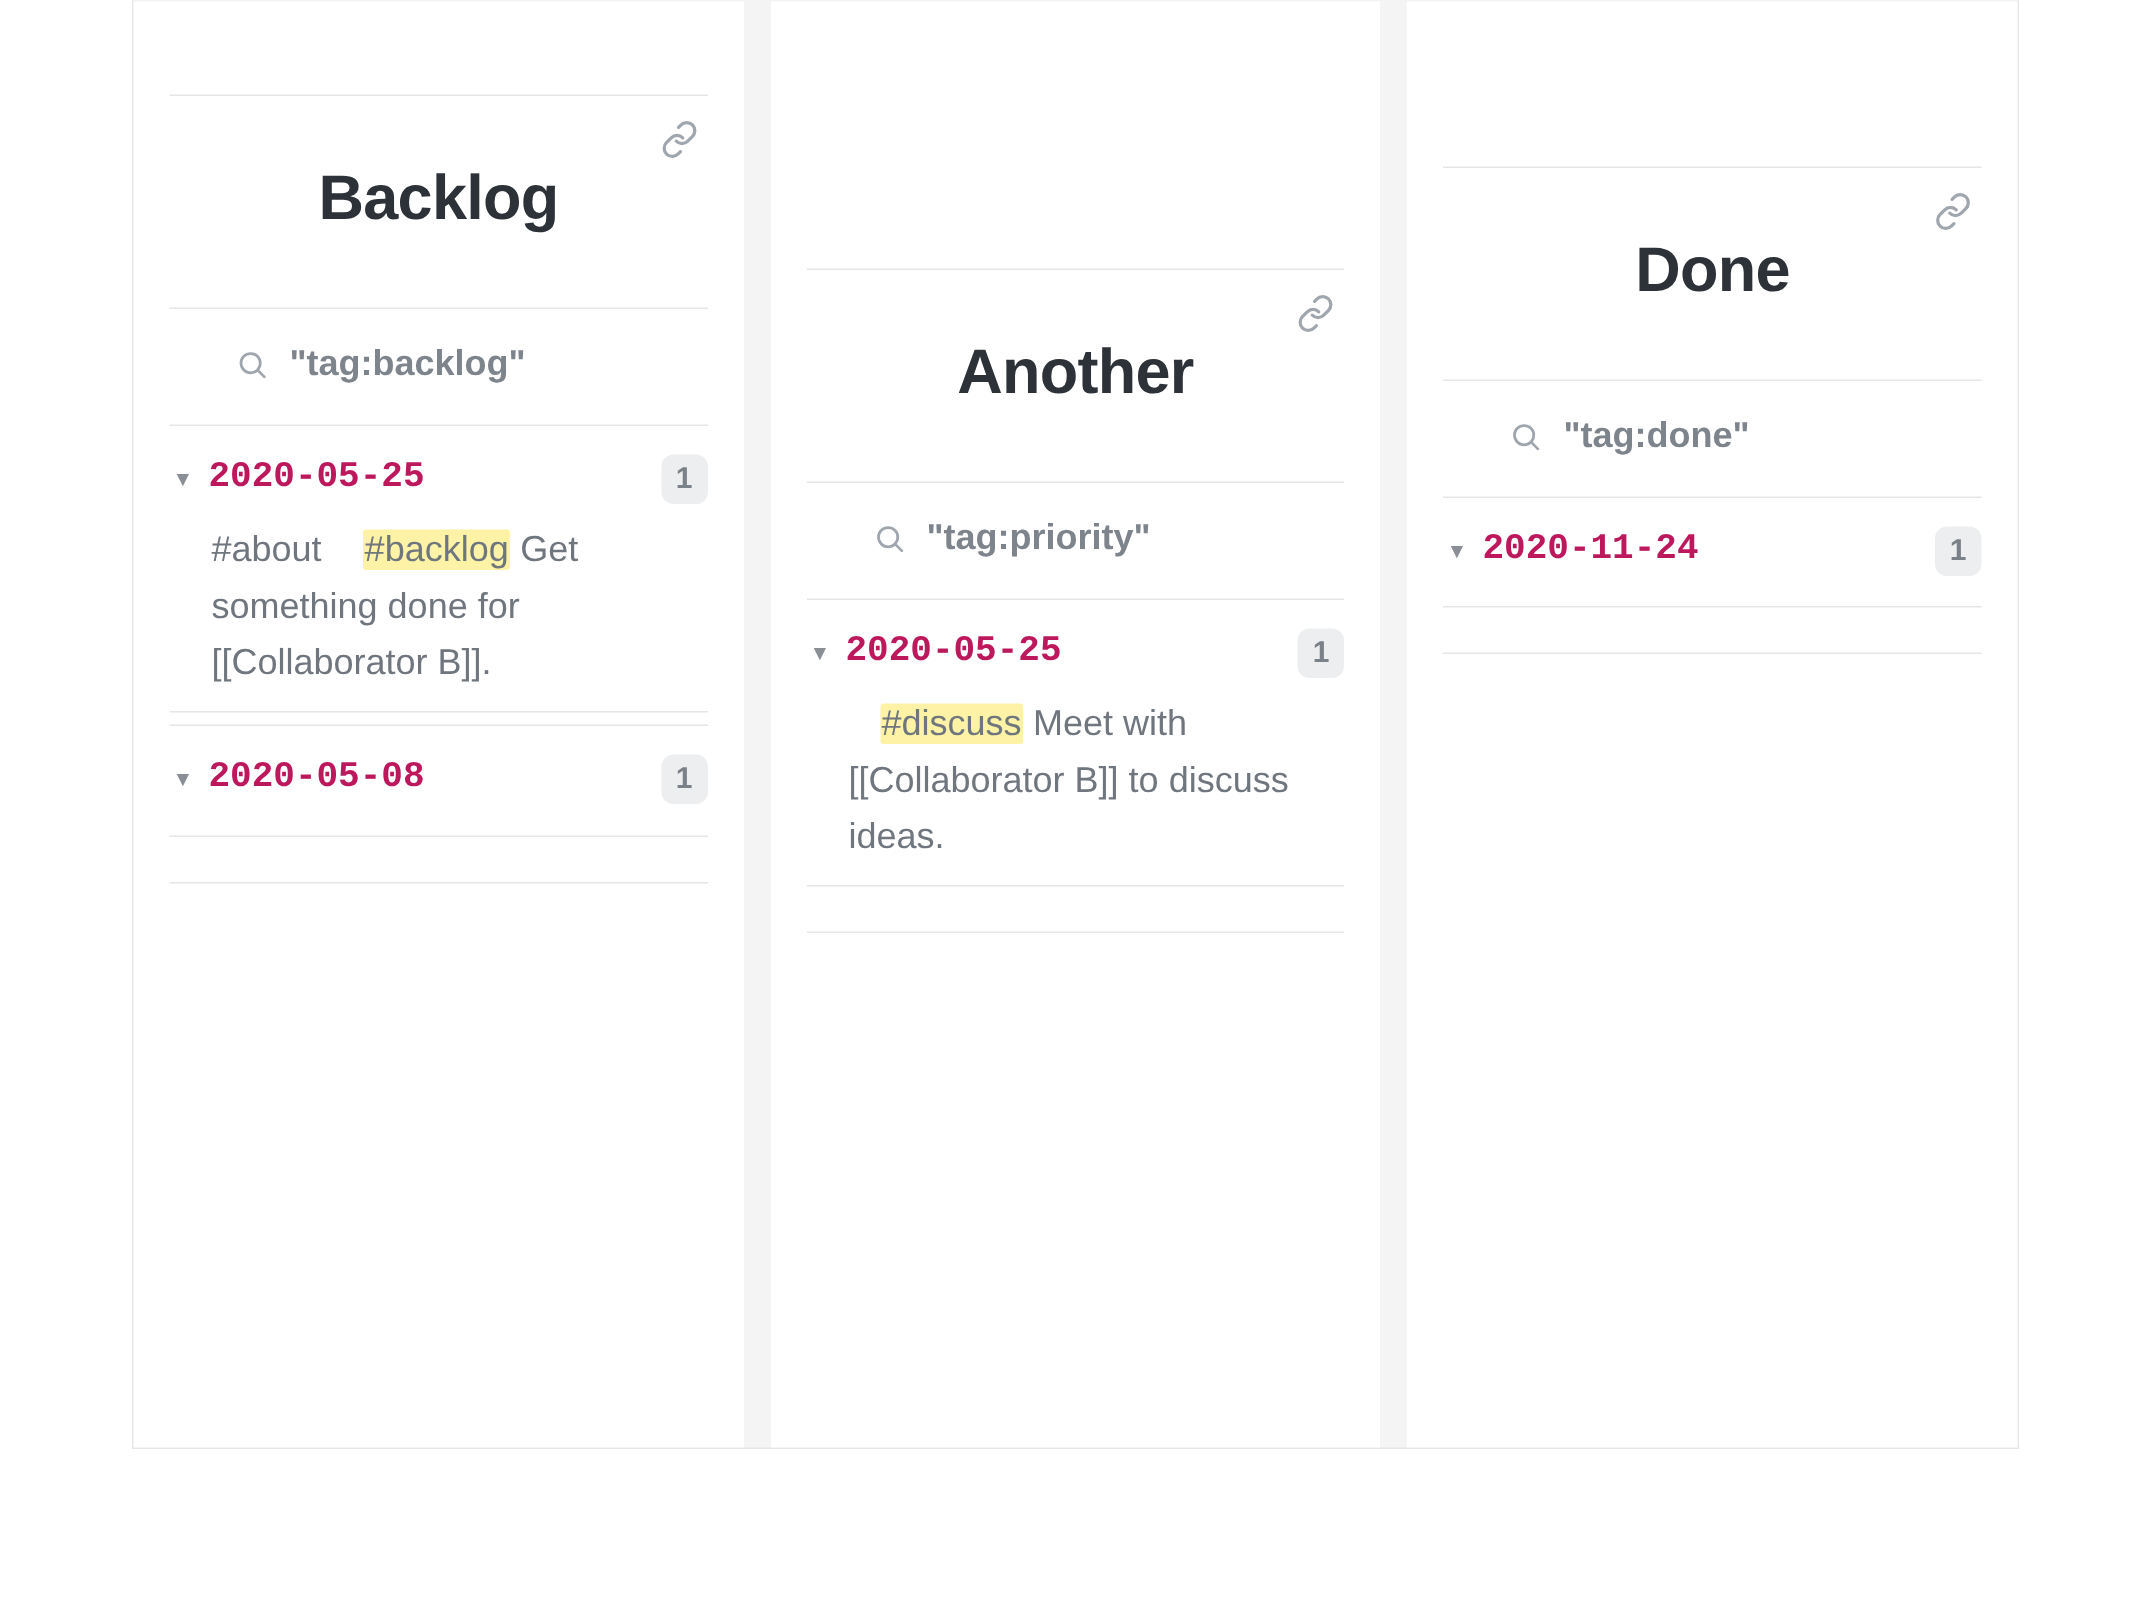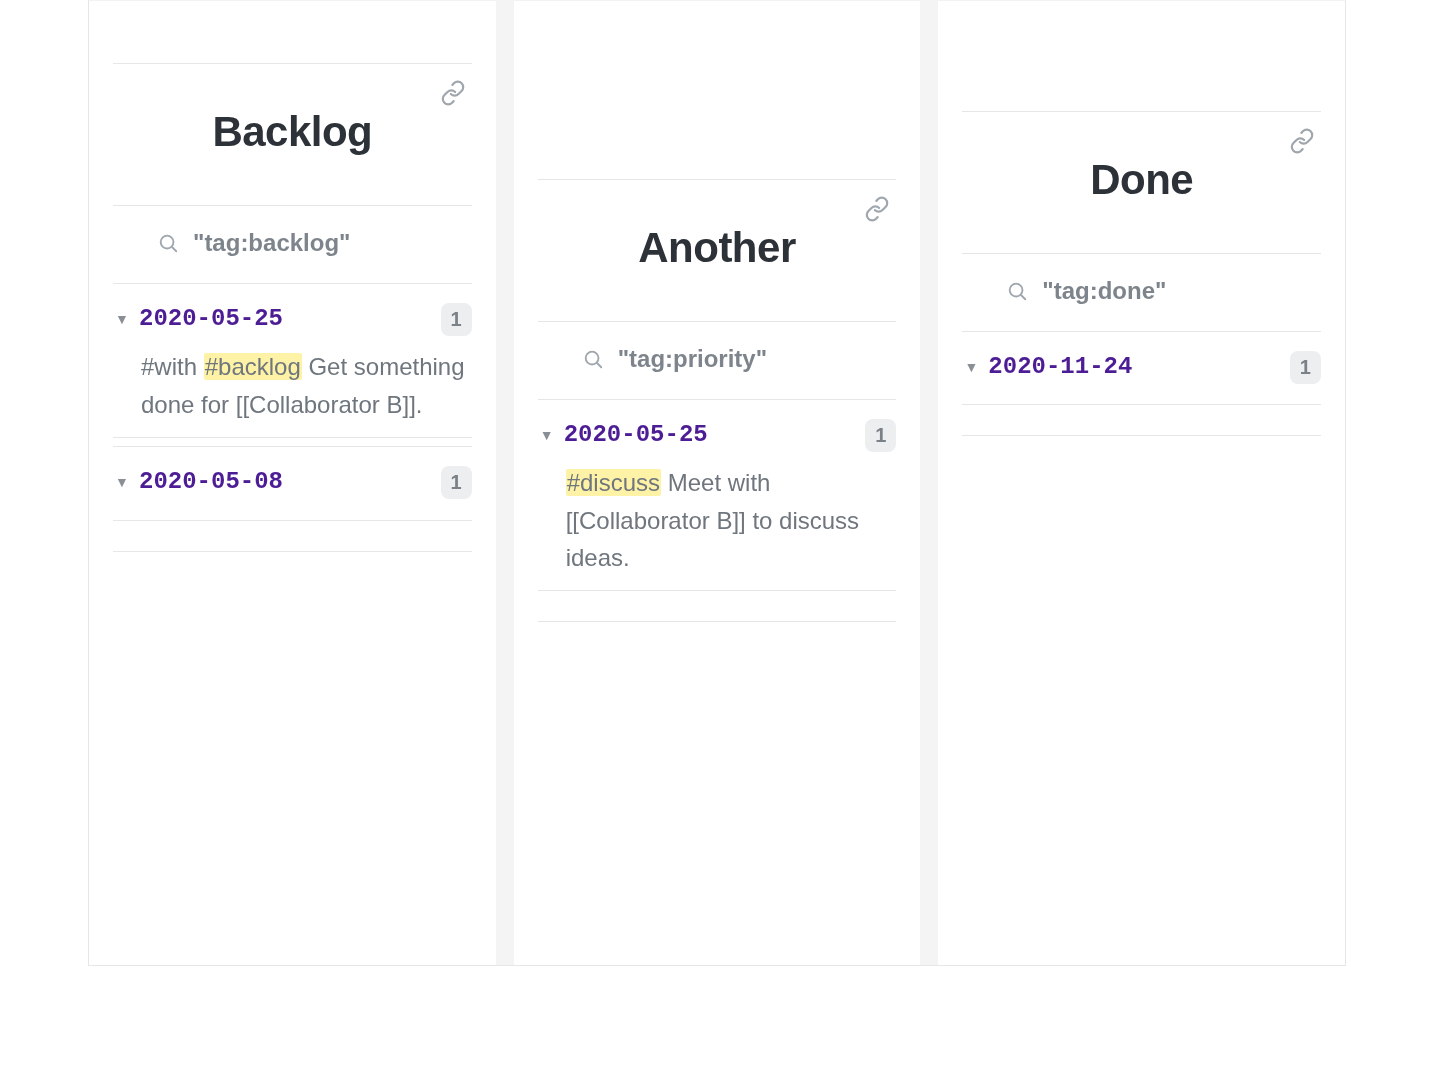--- a/index.html
+++ b/index.html
@@ -59,39 +59,39 @@
     padding: 10px 0 14px 0;
     margin-top: 8px;
   }
   .group-head {
     display: flex;
     align-items: center;
     gap: 8px;
     padding: 8px 0 6px 0;
   }
   .tri { color: #8a8f96; font-size: 14px; width: 18px; text-align: center; user-select: none; }
-  .date { font-weight: 800; color: #4c1d95; flex: 1; font-family: ui-monospace, SFMono-Regular, Menlo, Consolas, "Liberation Mono", monospace; font-size: 24px; }
+  .date { font-weight: 800; color: #be185d; flex: 1; font-family: ui-monospace, SFMono-Regular, Menlo, Consolas, "Liberation Mono", monospace; font-size: 24px; }
   .badge {
     background: #eceef0;
     color: #7b8188;
     font-weight: 700;
     font-size: 20px;
     border-radius: 8px;
     padding: 2px 10px;
     min-width: 28px;
     text-align: center;
   }
   .note {
     color: #6f767e;
     padding-left: 28px;
     padding-right: 6px;
     padding-top: 6px;
     line-height: 1.55;
   }
-  mark.hl { background: #fdf2a5; color: inherit; padding: 0 1px; border-radius: 2px; }
+  mark.hl { background: #fdf2a5; color: inherit; padding: 0 1px; border-radius: 2px; margin-left: 21px; }
   .link-icon {
     position: absolute;
     right: 6px;
     top: 16px;
     color: #9fa6ad;
   }
   .link-icon svg, .search-icon svg { display: block; }
   .search-icon { color: #9fa6ad; margin-right: 2px; }
   .below-divider { border-top: 1px solid #e6e6e6; margin-top: 30px; }
   
@@ -126,21 +126,21 @@
       <span class="q">"tag:backlog"</span>
     </div>
 
     <div class="group">
       <div class="group-head">
         <span class="tri">▼</span>
         <span class="date">2020-05-25</span>
         <span class="badge">1</span>
       </div>
       <div class="note">
-        <span>#with </span><mark class="hl">#backlog</mark><span> Get something done for [[Collaborator B]].</span>
+        <span>#about </span><mark class="hl">#backlog</mark><span> Get something done for [[Collaborator B]].</span>
       </div>
     </div>
 
     <div class="group">
       <div class="group-head">
         <span class="tri">▼</span>
         <span class="date">2020-05-08</span>
         <span class="badge">1</span>
       </div>
     </div>

